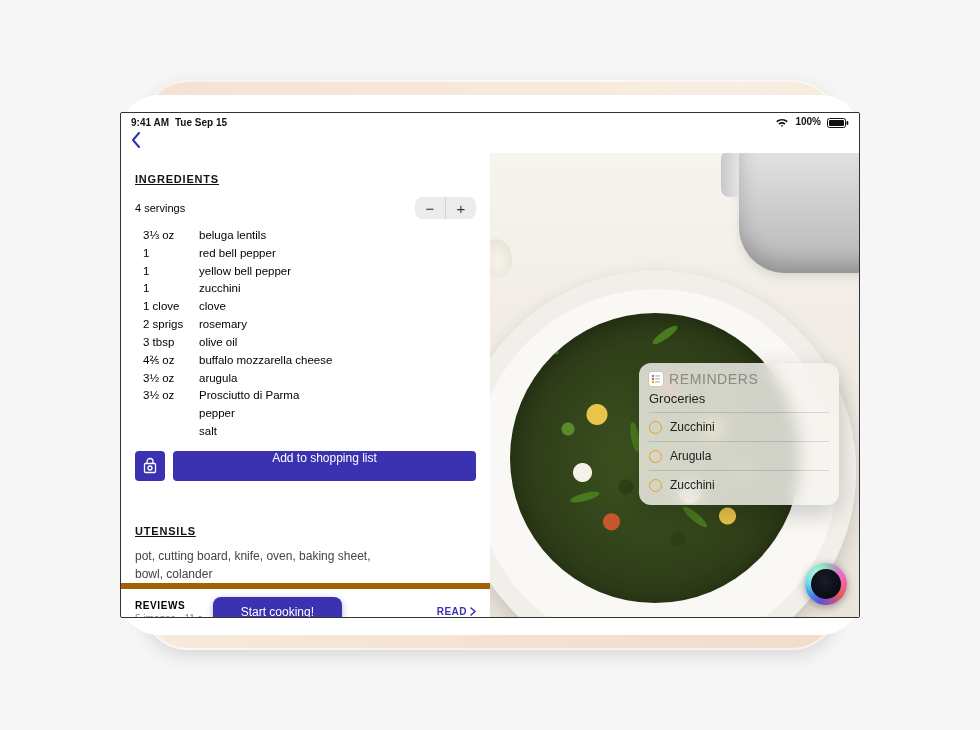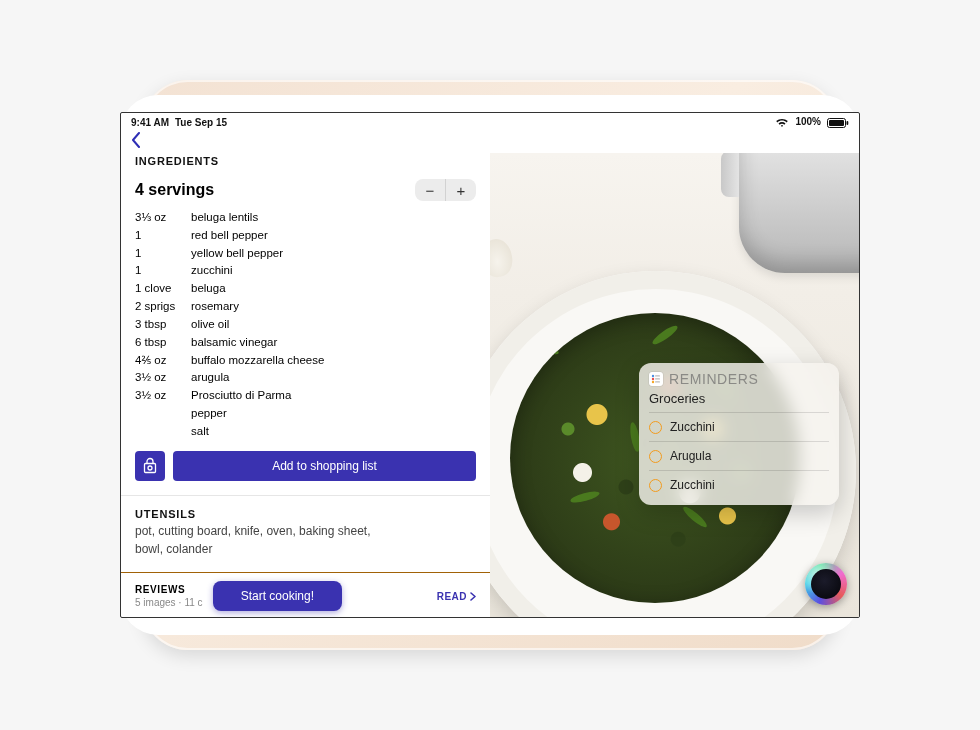--- a/index.html
+++ b/index.html
@@ -95,30 +95,31 @@
     display: flex;
     flex-direction: column;
     padding: 0 14px;
     overflow: hidden;
   }
   .section-title {
     font-size: 11px;
     font-weight: 700;
     letter-spacing: 0.8px;
     color: #111;
-    margin-top: 2px;
+    margin-top: 20px;
+    text-decoration: underline;
   }
   .servings-row {
     display: flex;
     align-items: center;
     justify-content: space-between;
     margin-top: 12px;
     margin-bottom: 8px;
   }
-  .servings-text { font-size: 16px; font-weight: 700; }
+  .servings-text { font-size: 11px; font-weight: 400; }
   .stepper {
     display: flex;
     background: #ececec;
     border-radius: 8px;
     overflow: hidden;
     height: 22px;
   }
   .stepper button {
     border: none;
     background: transparent;
@@ -126,21 +127,21 @@
     font-size: 15px;
     color: #333;
     cursor: pointer;
   }
   .stepper .divider { width: 1px; background: #d2d2d2; }
   .ingredients-list {
     font-size: 11.5px;
     line-height: 1.55;
   }
   .ing-row { display: flex; }
-  .ing-qty { width: 56px; }
+  .ing-qty { width: 56px; margin-left: 8px; }
   .ing-name { flex: 1; }
   .add-row {
     display: flex;
     gap: 8px;
     margin-top: 10px;
   }
   .weigh-btn {
     width: 30px; height: 30px;
     background: #3a32b0;
     border-radius: 4px;
@@ -150,33 +151,32 @@
     cursor: pointer;
   }
   .weigh-btn svg { stroke: #fff; }
   .add-btn {
     flex: 1;
     background: #3a32b0;
     color: #fff;
     font-size: 12px;
     border-radius: 4px;
     display: flex;
-    align-items: center;
     justify-content: center;
     cursor: pointer;
   }
   .hr { height: 1px; background: #e6e6e6; margin: 14px -14px 10px -14px; }
   .utensils-text {
     font-size: 12px;
     color: #444;
     line-height: 1.5;
     max-width: 260px;
   }
   .bottom-bar {
-    border-top: 1px solid #a16207;
+    border-top: 6px solid #a16207;
     margin: 10px -14px 0 -14px;
     padding: 8px 14px 6px 14px;
     display: flex;
     align-items: center;
     gap: 10px;
     position: relative;
   }
   .reviews-block { font-size: 10px; }
   .reviews-title { font-weight: 700; letter-spacing: 0.6px; font-size: 10px; }
   .reviews-meta { color: #888; margin-top: 2px; white-space: nowrap; }
@@ -391,33 +391,29 @@
               <div class="ing-row">
                 <span class="ing-qty">1</span>
                 <span class="ing-name">yellow bell pepper</span>
               </div>
               <div class="ing-row">
                 <span class="ing-qty">1</span>
                 <span class="ing-name">zucchini</span>
               </div>
               <div class="ing-row">
                 <span class="ing-qty">1 clove</span>
-                <span class="ing-name">beluga</span>
+                <span class="ing-name">clove</span>
               </div>
               <div class="ing-row">
                 <span class="ing-qty">2 sprigs</span>
                 <span class="ing-name">rosemary</span>
               </div>
               <div class="ing-row">
                 <span class="ing-qty">3 tbsp</span>
                 <span class="ing-name">olive oil</span>
-              </div>
-              <div class="ing-row">
-                <span class="ing-qty">6 tbsp</span>
-                <span class="ing-name">balsamic vinegar</span>
               </div>
               <div class="ing-row">
                 <span class="ing-qty">4⅖ oz</span>
                 <span class="ing-name">buffalo mozzarella cheese</span>
               </div>
               <div class="ing-row">
                 <span class="ing-qty">3½ oz</span>
                 <span class="ing-name">arugula</span>
               </div>
               <div class="ing-row">
@@ -443,21 +439,21 @@
               </svg>
             </div>
             <div class="add-btn">
               <span>Add to shopping list</span>
             </div>
           </div>
 
           <div class="hr"></div>
 
           <div class="section-title">UTENSILS</div>
-          <div class="utensils-text" style="margin-top:2px;">pot, cutting board, knife, oven, baking sheet, bowl, colander</div>
+          <div class="utensils-text" style="margin-top:10px;">pot, cutting board, knife, oven, baking sheet, bowl, colander</div>
 
           <div class="bottom-bar" style="margin-top:auto;">
             <div class="reviews-block">
               <div class="reviews-title">REVIEWS</div>
               <div class="reviews-meta">5 images · 11 c</div>
             </div>
             <div class="start-btn">
               <span>Start cooking!</span>
             </div>
             <div class="read-link">

